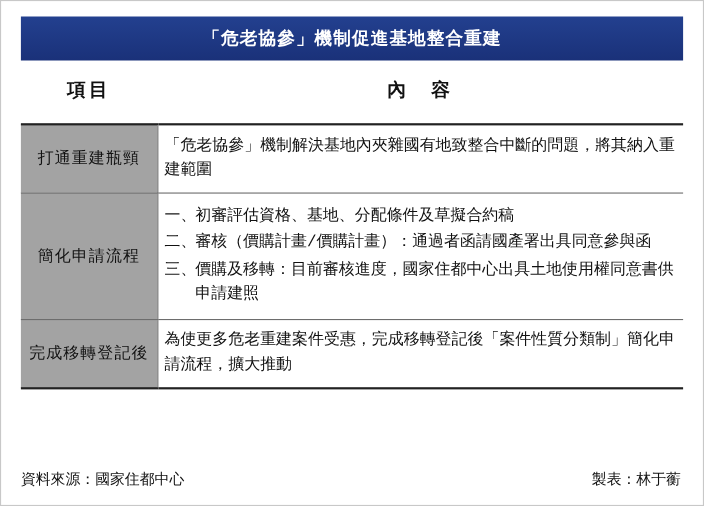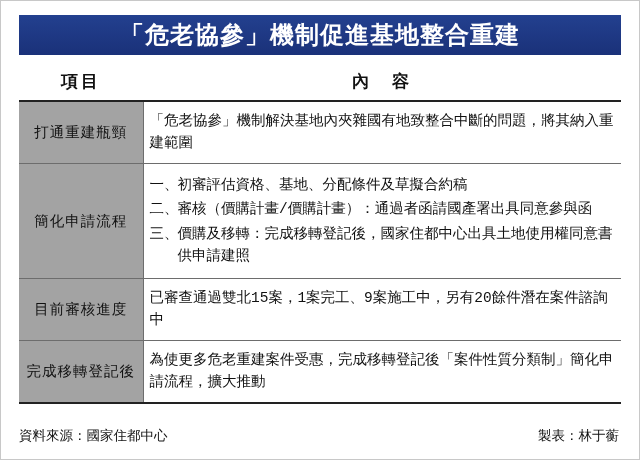--- a/index.html
+++ b/index.html
@@ -25,40 +25,40 @@
     margin: 14px 18px 0 18px;
     height: 40px;
     background: #1f3a93;
     background: linear-gradient(#23408f, #1a3179);
     display: flex;
     align-items: center;
     justify-content: center;
   }
   .title-bar .title-text {
     color: #ffffff;
-    font-size: 24px;
+    font-size: 16px;
     font-weight: bold;
     letter-spacing: 1px;
     font-family: Liberation Serif, serif;
     text-align: center;
   }
   table.main-table {
     margin: 8px 18px 0 18px;
     width: 602px;
     border-collapse: collapse;
     table-layout: fixed;
   }
   table.main-table col.c1 { width: 124px; }
   table.main-table col.c2 { width: 478px; }
 
   table.main-table th {
     font-size: 17px;
     font-weight: bold;
     color: #111;
-    padding: 7px 0 7px 0;
+    padding: 7px 0 19px 0;
     border-bottom: 2px solid #222;
     text-align: center;
     letter-spacing: 3px;
   }
   table.main-table td {
     font-size: 14.5px;
     color: #111;
     line-height: 1.55;
     border-bottom: 1px solid #6d6d6d;
     vertical-align: middle;
@@ -148,28 +148,24 @@
             <li>
               <span class="num">一、</span>
               <span class="txt">初審評估資格、基地、分配條件及草擬合約稿</span>
             </li>
             <li>
               <span class="num">二、</span>
               <span class="txt">審核（價購計畫/價購計畫）：通過者函請國產署出具同意參與函</span>
             </li>
             <li>
               <span class="num">三、</span>
-              <span class="txt">價購及移轉：完成移轉登記後，國家住都中心出具土地使用權同意書供申請建照</span>
+              <span class="txt">價購及移轉：目前審核進度，國家住都中心出具土地使用權同意書供申請建照</span>
             </li>
           </ul>
         </td>
-      </tr>
-      <tr>
-        <td class="item-cell">目前審核進度</td>
-        <td class="content-cell">已審查通過雙北15案，1案完工、9案施工中，另有20餘件潛在案件諮詢中</td>
       </tr>
       <tr class="row-last">
         <td class="item-cell">完成移轉登記後</td>
         <td class="content-cell">為使更多危老重建案件受惠，完成移轉登記後「案件性質分類制」簡化申請流程，擴大推動</td>
       </tr>
     </tbody>
   </table>
 
   <div class="footer">
     <span class="left">資料來源：國家住都中心</span>

